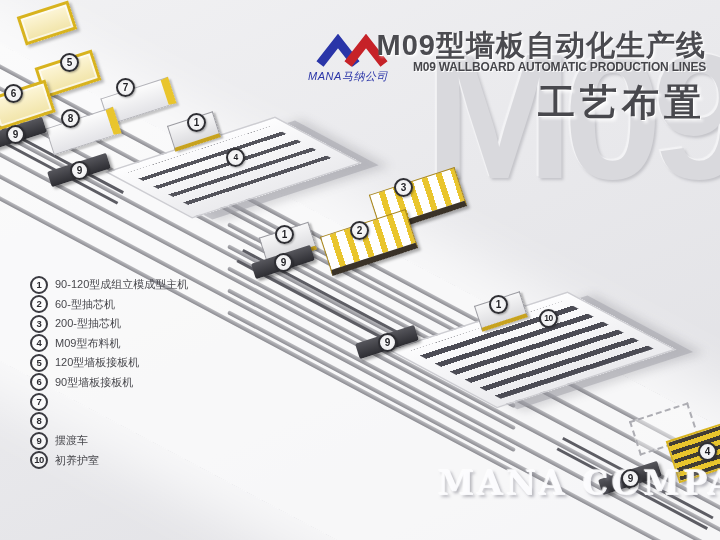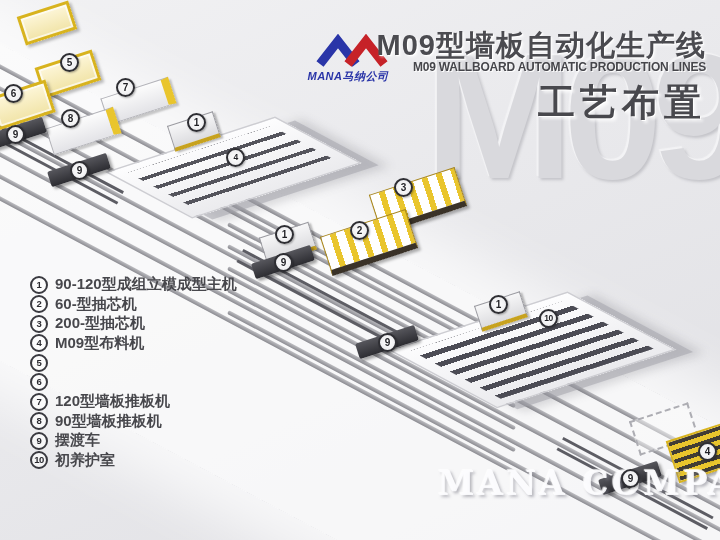--- a/index.html
+++ b/index.html
@@ -46,39 +46,39 @@
   
   .marker{position:absolute;width:15px;height:15px;border-radius:50%;
     border:2px solid #2e2e33;background:radial-gradient(#ffffff,#e7e7ea);
     color:#1f1f24;font-weight:700;font-size:10px;display:flex;align-items:center;
     justify-content:center;z-index:8;box-shadow:1px 1px 2px rgba(0,0,0,.3);line-height:1;}
   .marker.two{font-size:8.5px;letter-spacing:-0.5px;}
   
   #header{position:absolute;left:0;top:0;width:720px;z-index:6;}
   .logo-mark{position:absolute;left:300px;top:34px;}
   .logo-text{position:absolute;left:294px;top:69px;width:108px;text-align:center;
-    color:#2a35a8;font-weight:700;font-style:italic;font-size:11px;letter-spacing:.5px;}
+    color:#2a35a8;font-weight:400;font-style:italic;font-size:11px;letter-spacing:.5px;}
   .title-cn{position:absolute;left:350px;top:26px;width:356px;text-align:right;
     font-size:29px;font-weight:800;color:#4b4b50;letter-spacing:1px;
     text-shadow:1px 1px 0 #ffffff,2px 2px 3px rgba(255,255,255,.7);}
   .title-en{position:absolute;left:350px;top:60px;width:356px;text-align:right;
     font-size:12px;font-weight:800;color:#46464b;letter-spacing:-0.2px;
     text-shadow:1px 1px 0 rgba(255,255,255,.9);}
   .title-sub{position:absolute;left:400px;top:78px;width:306px;text-align:right;
     font-size:37px;font-weight:800;color:#48484d;letter-spacing:5px;
     text-shadow:1px 1px 0 #ffffff,3px 3px 3px rgba(255,255,255,.7);}
   
   #legend{position:absolute;left:30px;top:276px;z-index:6;display:flex;
     flex-direction:column;gap:2.5px;}
   .legend-row{display:flex;align-items:center;gap:7px;height:17px;}
   .lnum{width:14px;height:14px;border-radius:50%;border:2px solid #3a3a40;
     background:rgba(255,255,255,.55);color:#2a2a30;font-size:9.5px;font-weight:700;
     display:flex;align-items:center;justify-content:center;flex:none;line-height:1;
     letter-spacing:-0.5px;}
-  .ltext{font-size:15px;font-weight:700;color:#47474c;white-space:nowrap;}
+  .ltext{font-size:11px;font-weight:400;color:#47474c;white-space:nowrap;}
   
   .companywm{position:absolute;left:438px;top:464px;z-index:7;
     font-family:"DejaVu Serif","Liberation Serif",serif;font-size:33px;font-weight:700;
     letter-spacing:3px;color:rgba(252,252,254,.92);white-space:nowrap;
     text-shadow:-1px -1px 1px rgba(255,255,255,.8),2px 2px 3px rgba(130,130,140,.55);}
 </style>
 </head>
 <body>
 
 <div id="stage">
@@ -172,31 +172,31 @@
       <div class="legend-row">
         <span class="lnum">3</span>
         <span class="ltext">200-型抽芯机</span>
       </div>
       <div class="legend-row">
         <span class="lnum">4</span>
         <span class="ltext">M09型布料机</span>
       </div>
       <div class="legend-row">
         <span class="lnum">5</span>
+        <span class="ltext">120型墙板接板机</span>
       </div>
       <div class="legend-row">
         <span class="lnum">6</span>
+        <span class="ltext">90型墙板接板机</span>
       </div>
       <div class="legend-row">
         <span class="lnum">7</span>
-        <span class="ltext">120型墙板推板机</span>
       </div>
       <div class="legend-row">
         <span class="lnum">8</span>
-        <span class="ltext">90型墙板推板机</span>
       </div>
       <div class="legend-row">
         <span class="lnum">9</span>
         <span class="ltext">摆渡车</span>
       </div>
       <div class="legend-row">
         <span class="lnum">10</span>
         <span class="ltext">初养护室</span>
       </div>
     </div>

